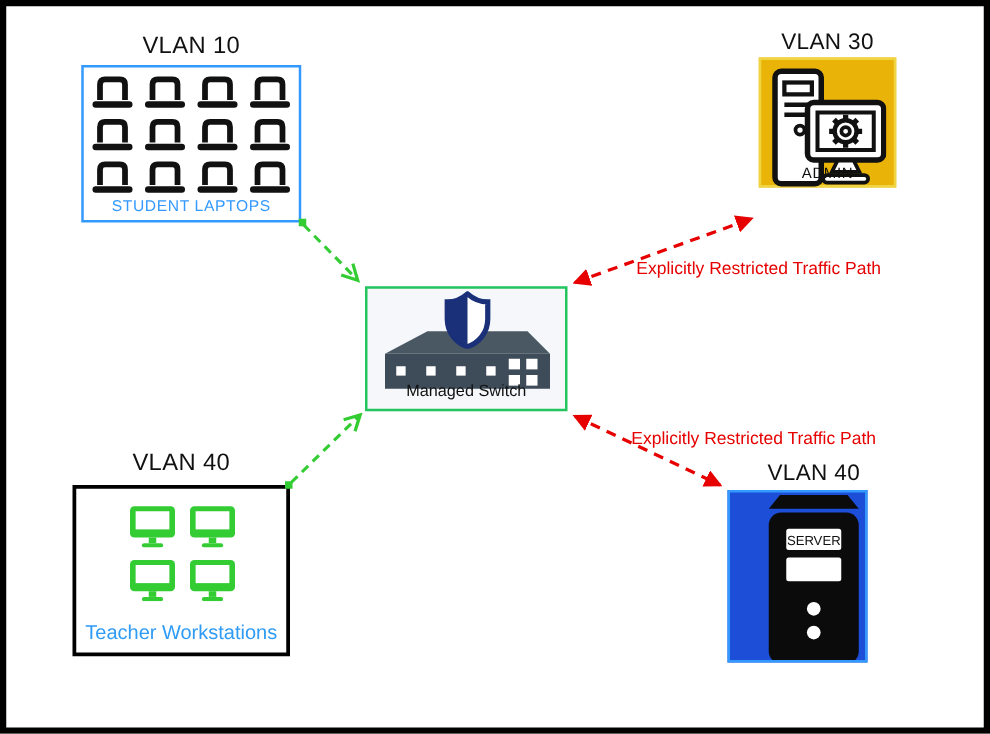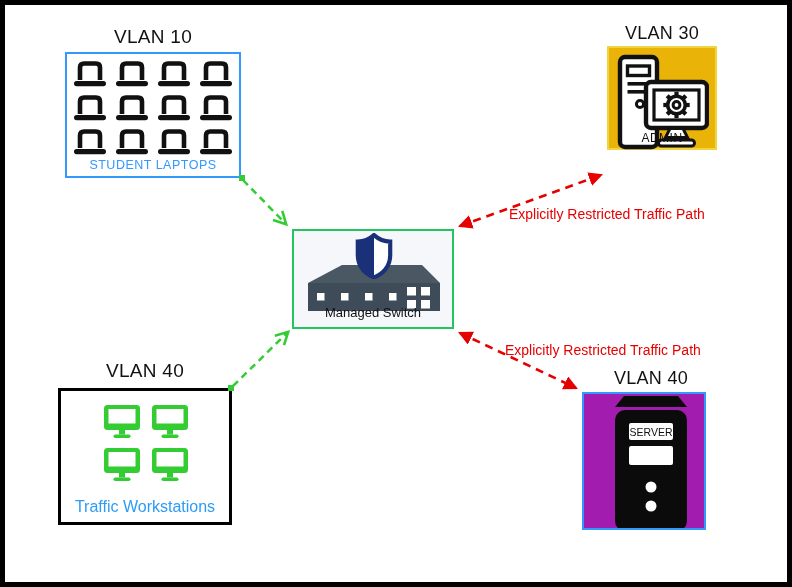--- a/index.html
+++ b/index.html
@@ -35,22 +35,22 @@
   .switch-icon-wrap { position:absolute; left:10px; top:26px; }
   .shield-wrap { position:absolute; left:61px; top:2px; }
   
   .vlan20-box { left:53px; top:383px; width:174px; height:137px;
     border:3px solid #000; background:#fff; }
   .ws-grid { position:absolute; left:42px; top:13px;
     display:grid; grid-template-columns:repeat(2,38px); gap:9px 10px; }
   .vlan20-label { position:absolute; left:0; right:0; bottom:6px;
     text-align:center; color:#2e9bf5; font-size:16px; }
   
-  .vlan40-box { left:577px; top:387px; width:124px; height:138px;
-    border:2px solid #3399ff; background:#a21caf; overflow:hidden; }
+  .vlan40-box { left:577px; top:387px; width:112px; height:138px;
+    border:2px solid #3399ff; background:#1d4ed8; overflow:hidden; }
   .server-wrap { position:absolute; left:19px; top:1px; }
   
   .restricted-label { position:absolute; width:172px; text-align:center;
     color:#e60000; font-size:14px; white-space:nowrap; }
   .overlay-svg { position:absolute; left:0; top:0; pointer-events:none; }
 </style>
 </head>
 <body>
 
 <div class="page">
@@ -198,21 +198,21 @@
         <rect x="16" y="26" width="6" height="4.5" fill="#33cc33"></rect>
         <rect x="10.5" y="30.5" width="17" height="3.5" rx="1.75" fill="#33cc33"></rect>
       </svg>
         <svg width="38" height="34" viewBox="0 0 38 34">
         <rect x="1" y="1" width="36" height="25" rx="3.5" fill="#33cc33"></rect>
         <rect x="5.5" y="5" width="27" height="14.5" fill="#fff"></rect>
         <rect x="16" y="26" width="6" height="4.5" fill="#33cc33"></rect>
         <rect x="10.5" y="30.5" width="17" height="3.5" rx="1.75" fill="#33cc33"></rect>
       </svg>
       </div>
-    <div class="vlan20-label">Traffic Workstations</div>
+    <div class="vlan20-label">Teacher Workstations</div>
   </div>
 
   <div class="vlan-title small" style="left:577px; top:363px; width:138px;">VLAN 40</div>
   <div class="abs vlan40-box">
     <div class="server-wrap">
       <svg width="96" height="134" viewBox="0 0 96 134">
         <path d="M21,1 L75,1 L84,12 L12,12 Z" fill="#0b0b0b"></path>
         <rect x="12" y="15" width="72" height="121" rx="10" fill="#0b0b0b"></rect>
         <rect x="26" y="28" width="44" height="17" rx="2" fill="#fff"></rect>
         <text x="48" y="41" text-anchor="middle" font-size="10.5" fill="#111" font-family="Liberation Sans, sans-serif">SERVER</text>

